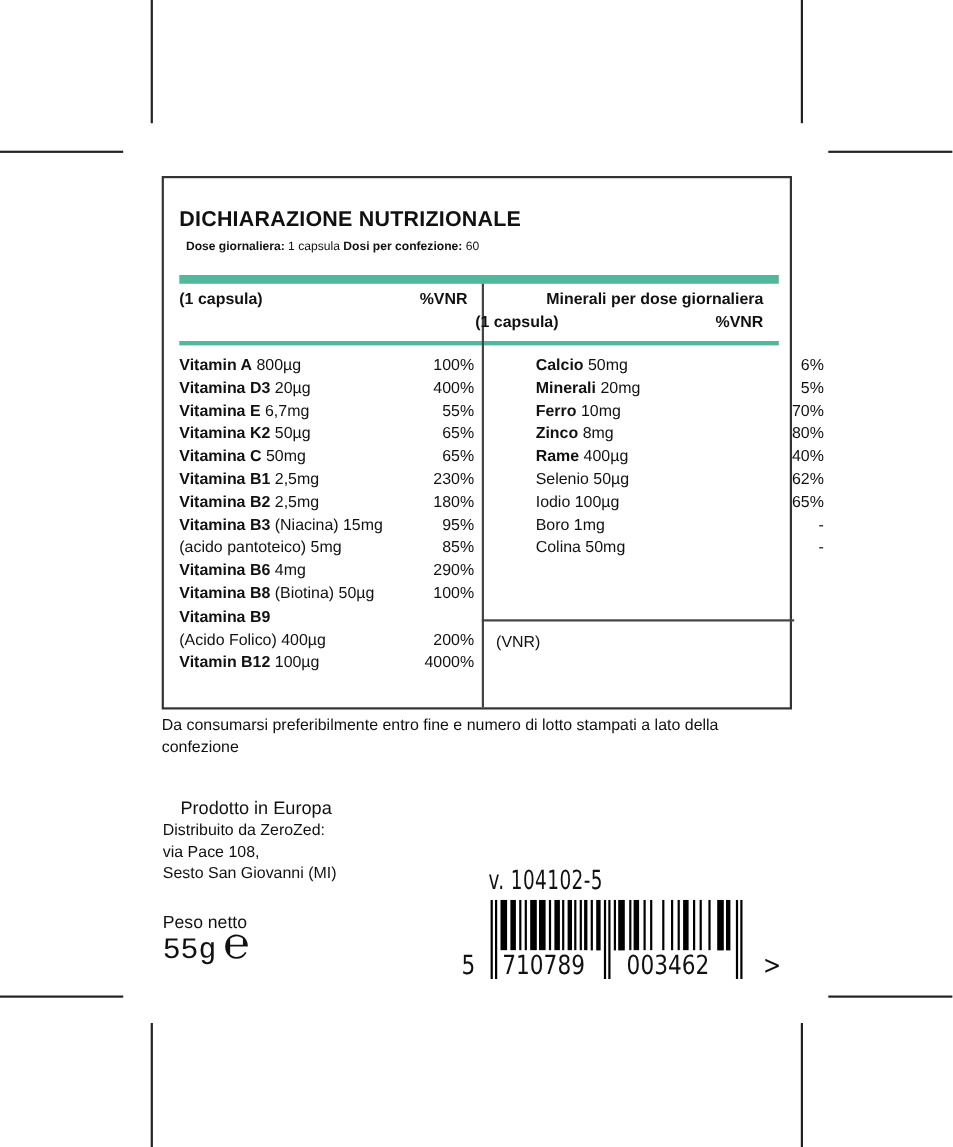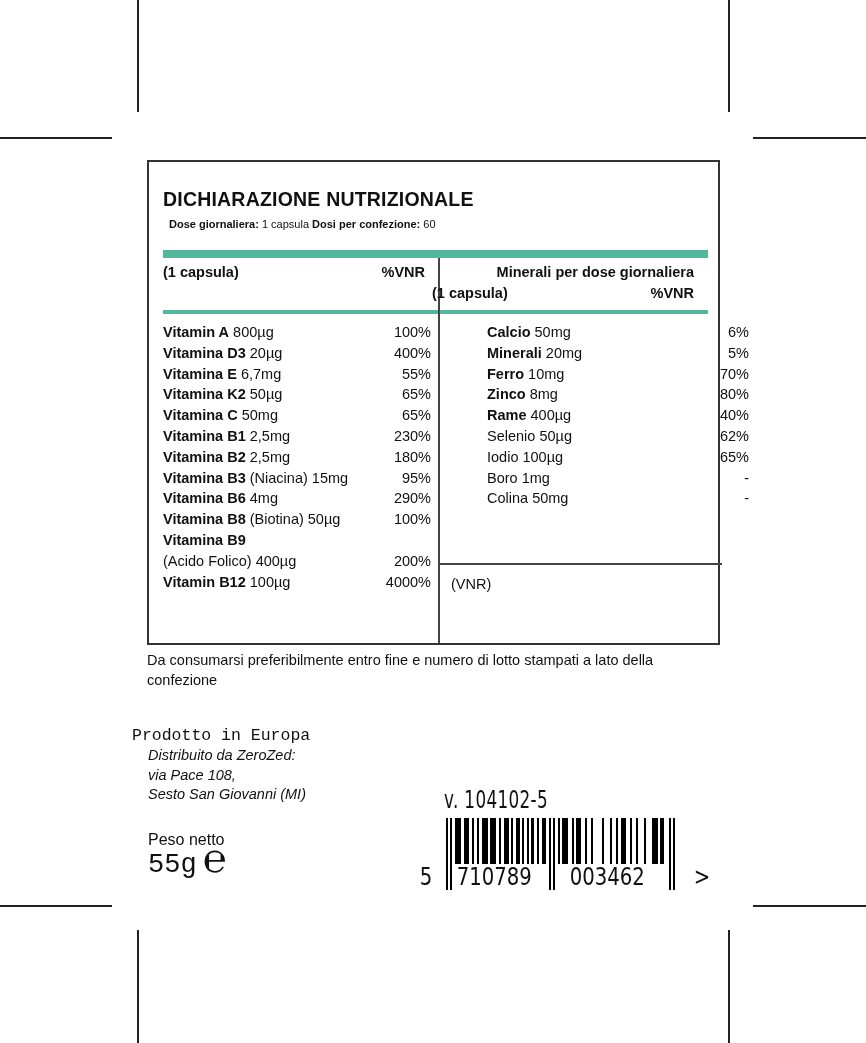--- a/index.html
+++ b/index.html
@@ -31,22 +31,22 @@
   .list.left { left:14px; width:268px; }
   .list.right { left:298px; width:262px;margin-left:40px; }
   .item { display:flex; justify-content:space-between; white-space:nowrap; }
   .item b { font-weight:bold; }
   .item .pct { text-align:right; }
 
   .ref { position:absolute; left:302px; top:412px; font-size:14.5px; line-height:20.5px; width:250px; }
 
   .note { position:absolute; left:147px; top:651px; font-size:14.5px; line-height:19.5px; width:560px; }
 
-  .made { position:absolute; left:132px; top:726px; font-size:16.5px;font-family:Liberation Mono, monospace; }
-  .dist { position:absolute; left:148px; top:746px; font-size:14.5px; line-height:19.5px;font-style:italic; }
+  .made { position:absolute; left:164px; top:726px; font-size:16.5px; }
+  .dist { position:absolute; left:148px; top:746px; font-size:14.5px; line-height:19.5px; }
   .pesolbl { position:absolute; left:148px; top:831px; font-size:16px;text-align:right; }
   .peso { position:absolute; left:148px; top:850px; font-size:27px;font-family:Liberation Mono, monospace; }
   .emark { position:absolute; left:203px; top:838px; font-size:40px; font-family:"DejaVu Serif", serif; line-height:40px; }
 
   .vcode { position:absolute; left:444px; top:786px; font-size:24px; font-family:"DejaVu Sans", sans-serif;
            transform:scaleX(0.7); transform-origin:left top; letter-spacing:0.5px; }
   .barcode { position:absolute; left:444px; top:818px; width:246px; height:72px; }
   .bc-digits { position:absolute; top:864px; font-size:24px; font-family:"DejaVu Sans", sans-serif;
                transform:scaleX(0.82); transform-origin:left top; background:#fff; padding:0 2px; line-height:26px; }
 </style>
@@ -115,20 +115,24 @@
         <span><b>Vitamina B1</b><span> 2,5mg</span></span>
         <span class="pct">230%</span>
       </div>
     <div class="item">
         <span><b>Vitamina B2</b><span> 2,5mg</span></span>
         <span class="pct">180%</span>
       </div>
     <div class="item">
         <span><b>Vitamina B3</b><span> (Niacina) 15mg</span></span>
         <span class="pct">95%</span>
+      </div>
+    <div class="item">
+        <span><b></b><span>(acido pantoteico) 5mg</span></span>
+        <span class="pct">85%</span>
       </div>
     <div class="item">
         <span><b>Vitamina B6</b><span> 4mg</span></span>
         <span class="pct">290%</span>
       </div>
     <div class="item">
         <span><b>Vitamina B8</b><span> (Biotina) 50µg</span></span>
         <span class="pct">100%</span>
       </div>
     <div class="item">

